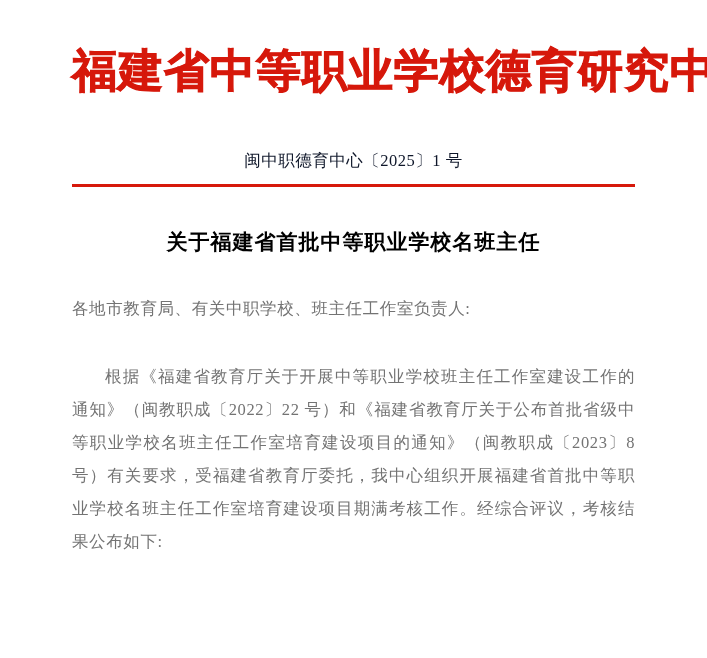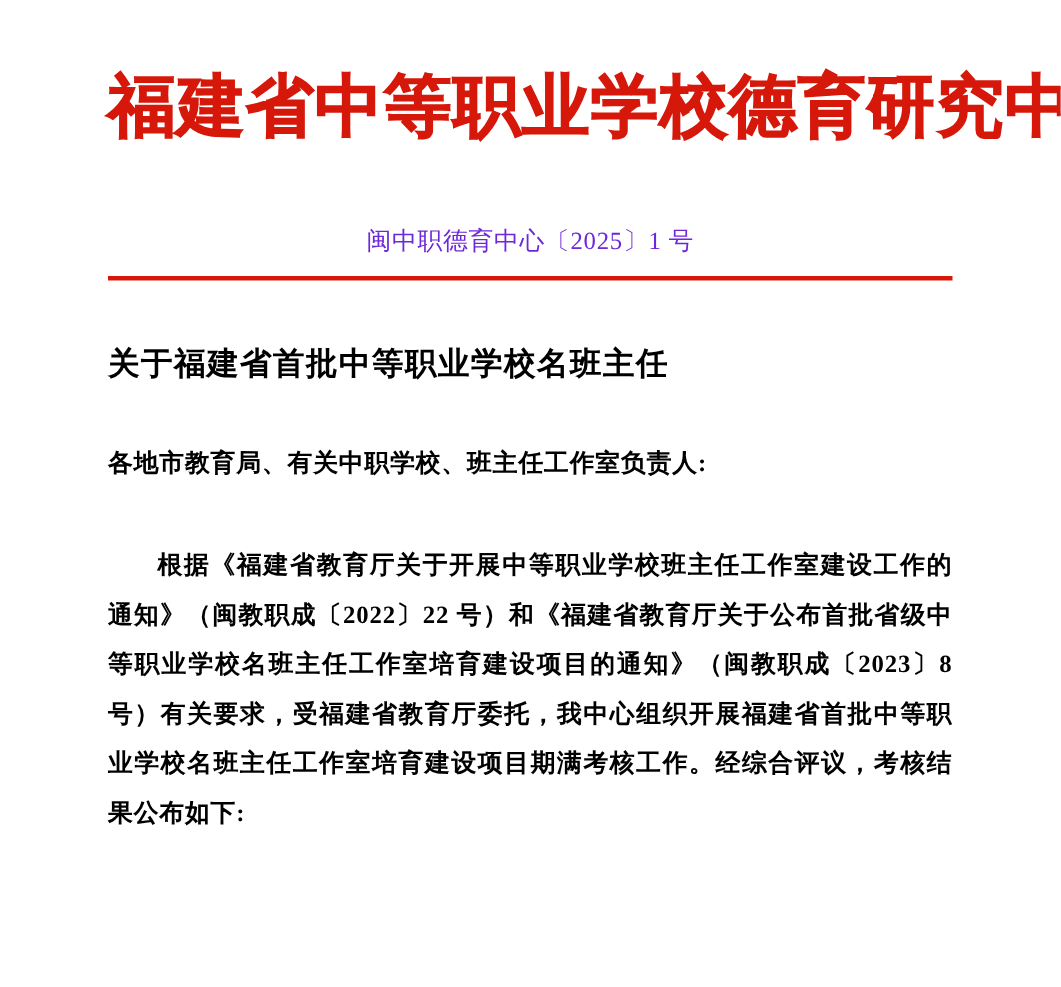--- a/index.html
+++ b/index.html
@@ -31,47 +31,47 @@
     letter-spacing: 1px;
     line-height: 1.2;
     white-space: nowrap;
     -webkit-text-stroke: 1px #d6180b;
   }
   .doc-number {
     margin-top: 52px;
     text-align: center;
     font-size: 16.5px;
     letter-spacing: 0.5px;
-    color: #6d28d9;
+    color: #0f172a;
   }
   .red-rule {
     margin-top: 12px;
     height: 2.5px;
     background: #d6180b;
     width: 100%;
   }
   .title {
     margin-top: 34px;
+    text-align: center;
     font-size: 21px;
     font-weight: bold;
     line-height: 2.05;
     letter-spacing: 1px;
     color: #000;
   }
   .title-line {
     display: block;
   }
   .body-text {
     margin-top: 28px;
     font-size: 16.5px;
     line-height: 2.0;
     letter-spacing: 0.6px;
     text-align: justify;
-    color: #000000;
-    font-weight: bold;
+    color: #737373;
   }
   .salutation {
     display: block;
   }
   .para {
     display: block;
     text-indent: 2em;
     margin-top: 35px;
   }
 </style>

